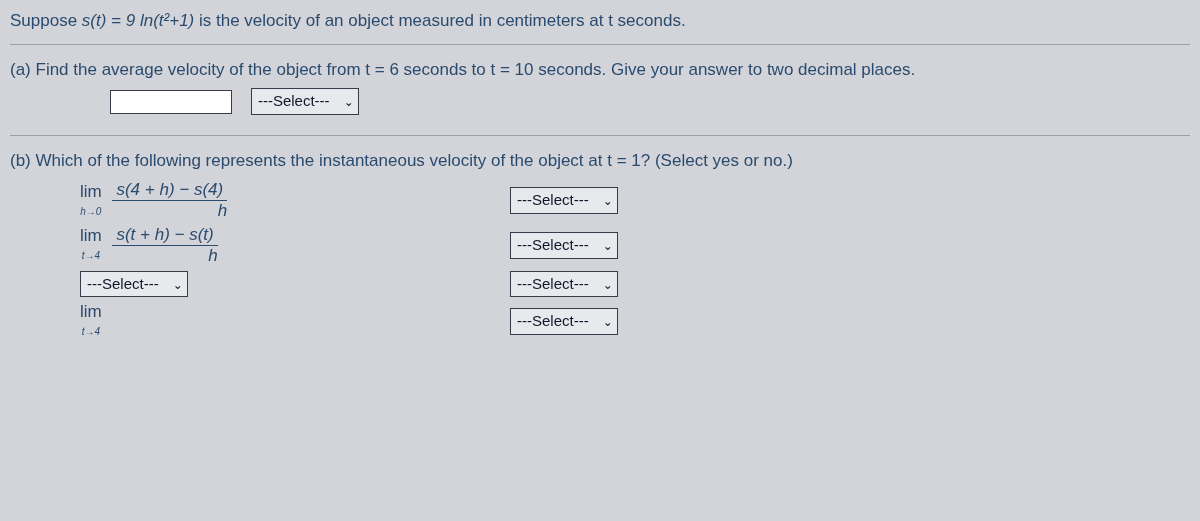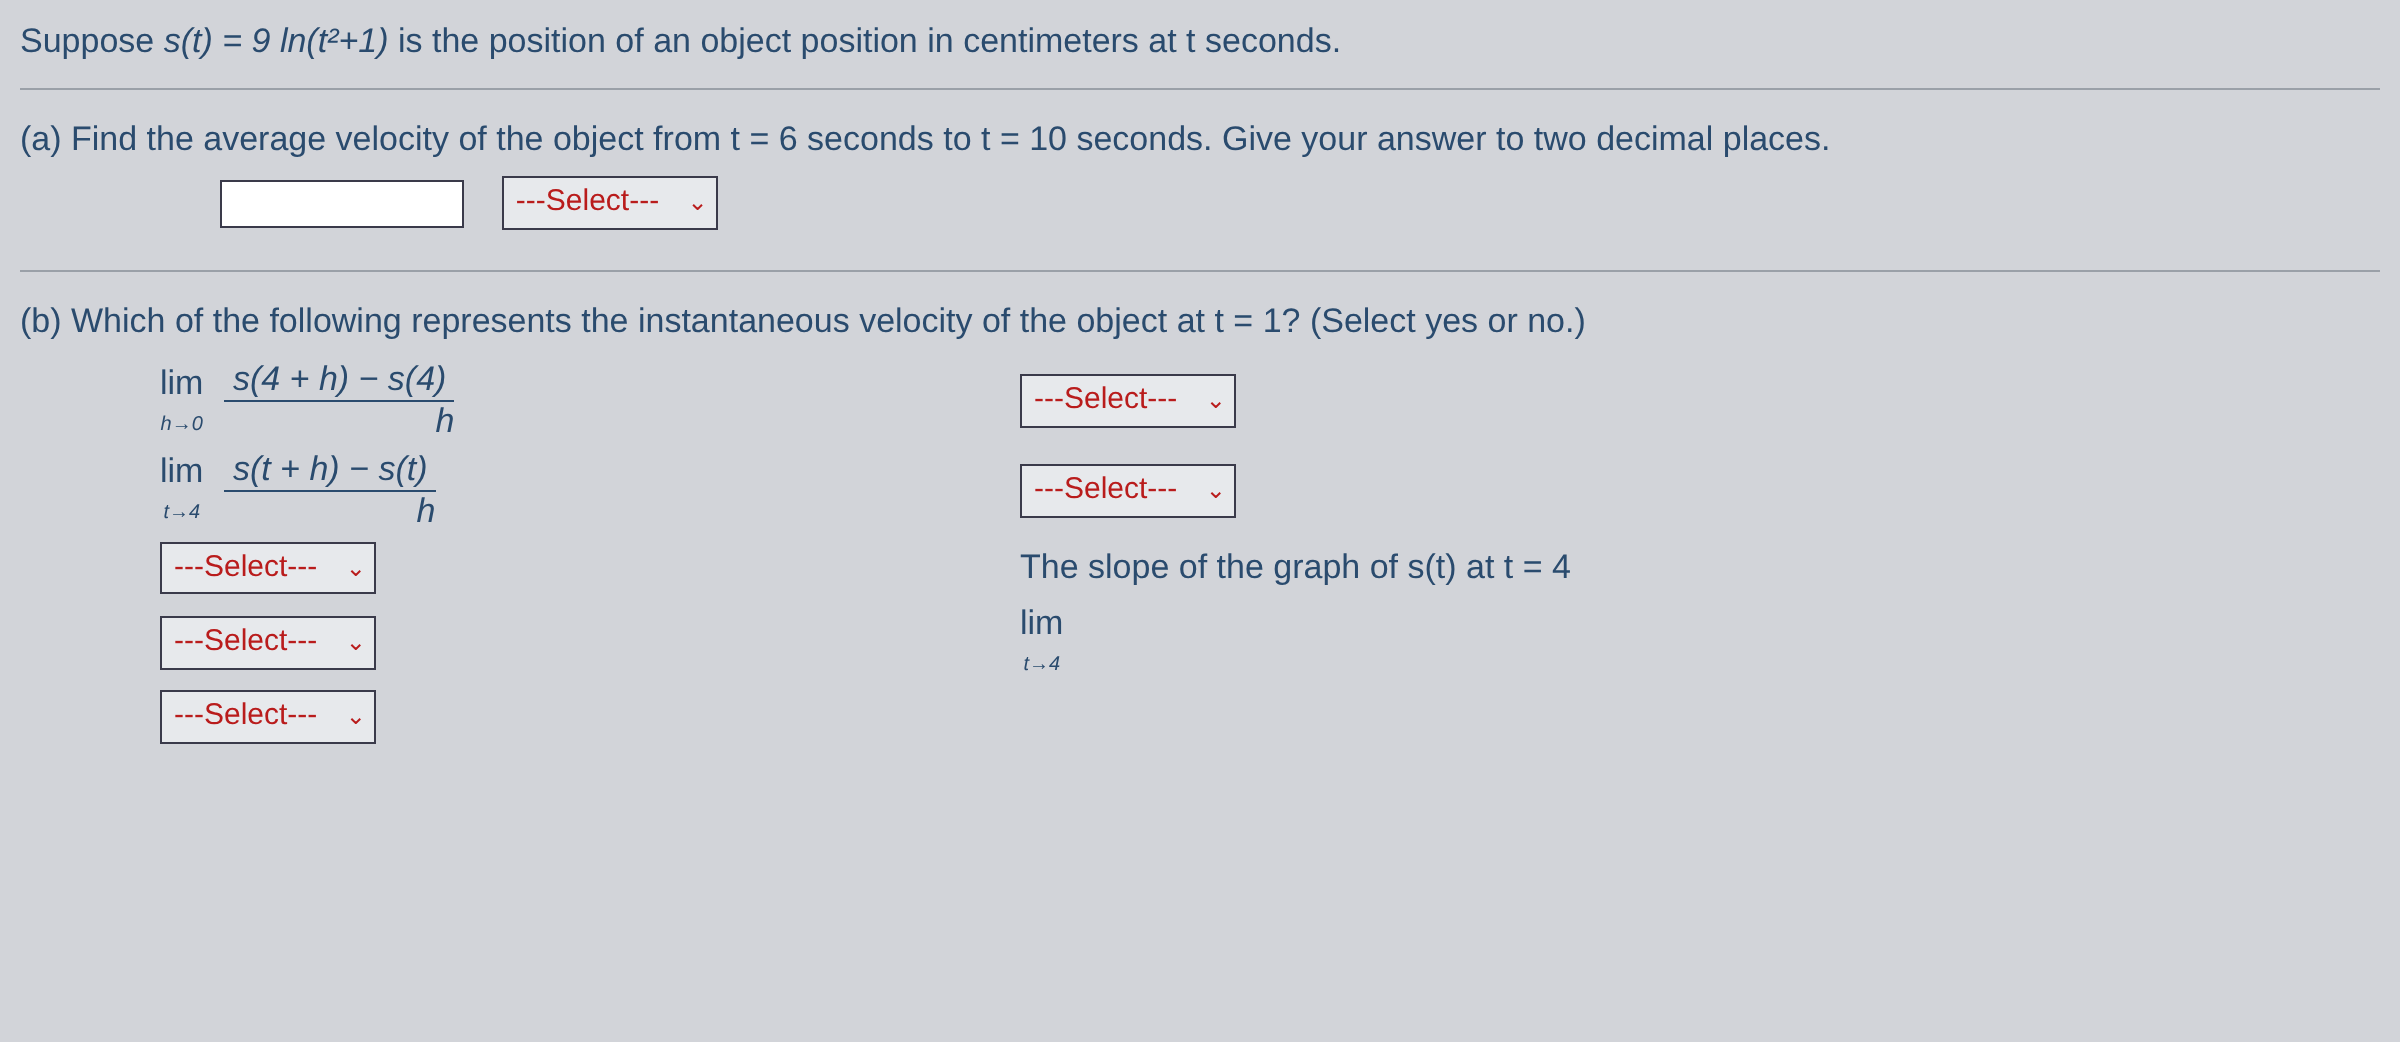--- a/index.html
+++ b/index.html
@@ -24,21 +24,21 @@
     border: 1px solid #3a3a4a;
     background: #fff;
     vertical-align: middle;
   }
   .select {
     display: inline-block;
     border: 1px solid #3a3a4a;
     background: #e7e9ec;
     padding: 1px 4px 1px 6px;
     font-size: 15px;
-    color: #b91c1c;
+    color: #0f172a;
     vertical-align: middle;
   }
   .select .chev {
     margin-left: 10px;
     font-size: 12px;
   }
   .part-b-grid {
     display: grid;
     grid-template-columns: 430px auto;
     row-gap: 6px;
@@ -79,21 +79,21 @@
     margin-left: 100px;
     margin-top: 6px;
   }
 </style>
 </head>
 <body>
 
 <div>
   <span>Suppose </span>
   <span class="ital">s(t) = 9 ln(t²+1)</span>
-  <span>  is the position of an object position in centimeters at t seconds.</span>
+  <span>  is the velocity of an object measured in centimeters at t seconds.</span>
 </div>
 
 <div class="sep"></div>
 
 <div>(a) Find the average velocity of the object from t = 6 seconds to t = 10 seconds. Give your answer to two decimal places.</div>
 <div class="part-a-row">
   <span class="input-box"></span>
   &nbsp;&nbsp;
   <span class="select">
     <span>---Select---</span>
@@ -141,21 +141,20 @@
     </span>
   </div>
 
   <div>
     <span class="select">
       <span>---Select---</span>
       <span class="chev">⌄</span>
     </span>
   </div>
 
-  <div>The slope of the graph of s(t) at t = 4</div>
   <div>
     <span class="select">
       <span>---Select---</span>
       <span class="chev">⌄</span>
     </span>
   </div>
 
   <div class="math-limit">
     <span class="lim-stack">
       <span class="top">lim</span><br>

